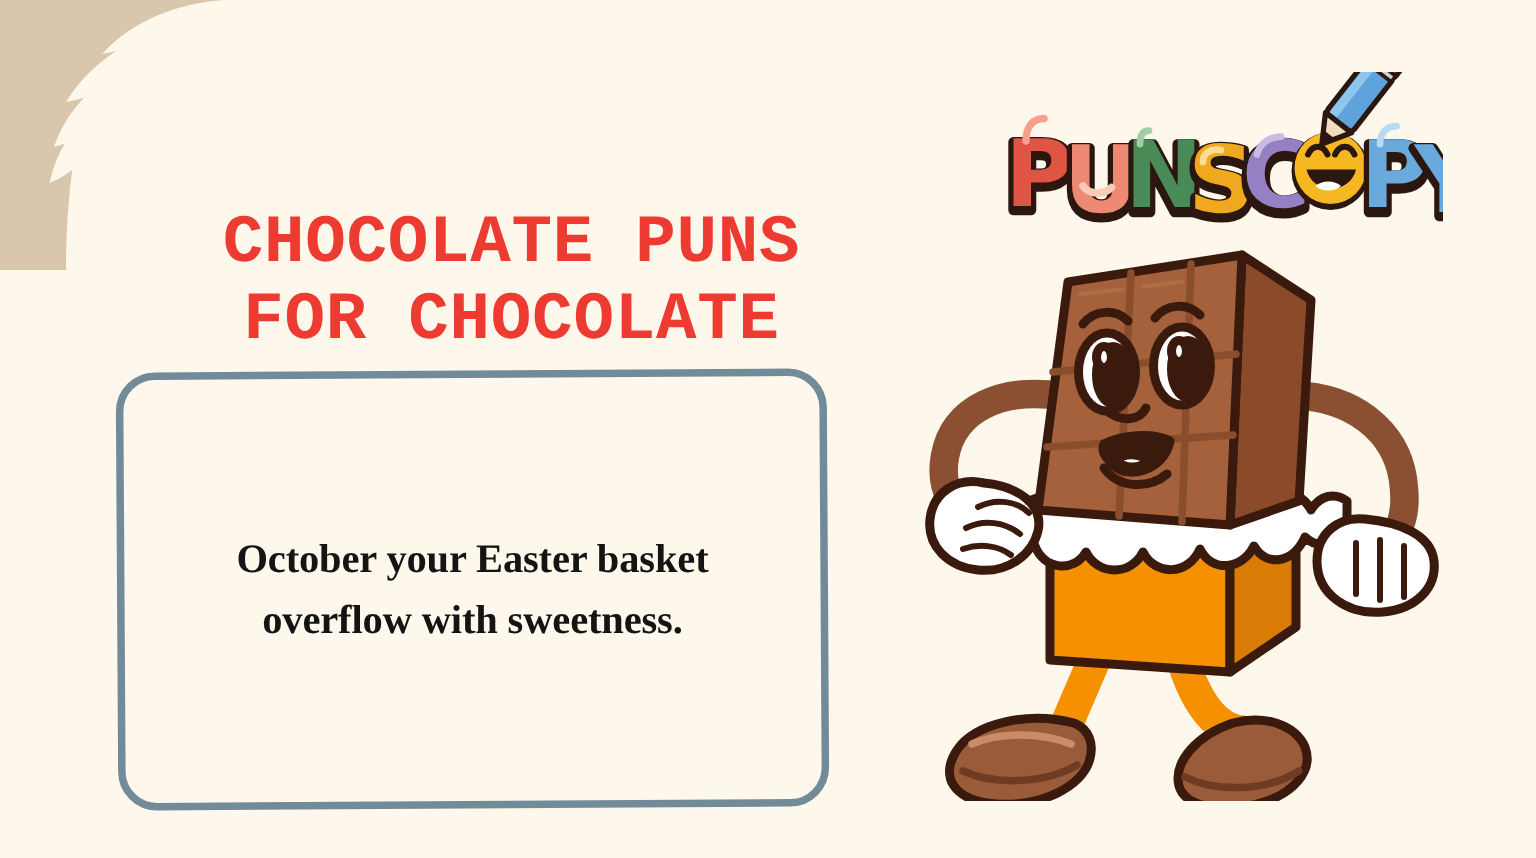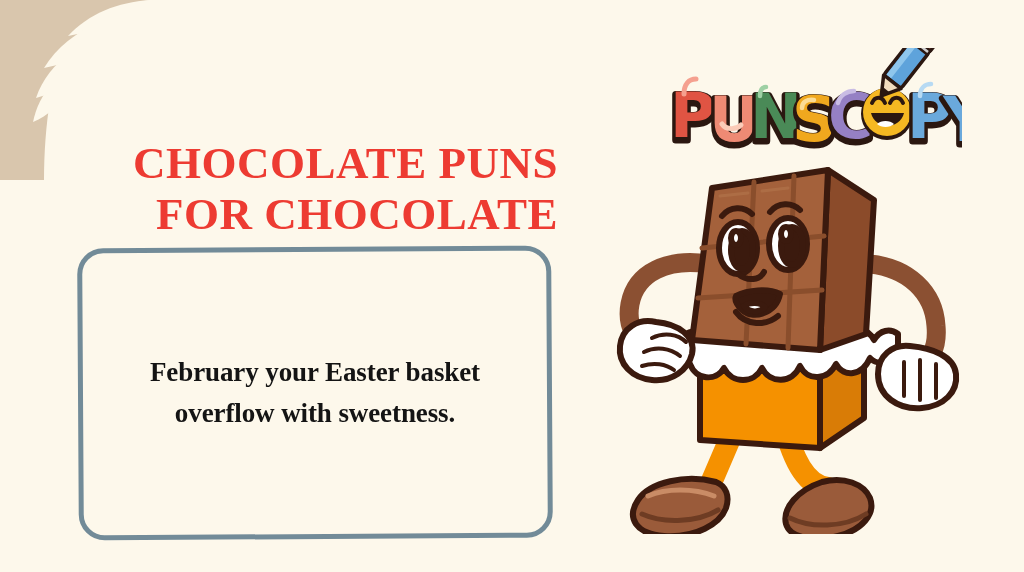--- a/index.html
+++ b/index.html
@@ -25,26 +25,26 @@
     top: 0;
     left: 0;
     width: 180px;
     height: 180px;
     pointer-events: none;
   }
 
   
   .headline {
     position: absolute;
-    left: 68px;
+    left: 96px;
     top: 108px;
     width: 490px;
-    text-align: right;
+    text-align: center;
     color: #ED3B32;
-    font-family: Liberation Serif, serif;
+    font-family: Liberation Mono, monospace;
     font-weight: bold;
     font-size: 45px;
     line-height: 1.12;
     letter-spacing: 0.5px;
   }
   .headline .line { display: block; white-space: nowrap; }
 
   
   .quote-box {
     position: absolute;
@@ -102,21 +102,21 @@
     <path d="M72,52 C54,64 42,80 36,98 C58,92 76,80 90,64 Z" fill="#FDF8EB"></path>
     <path d="M54,82 C42,94 36,108 33,122 C48,116 60,104 68,92 Z" fill="#FDF8EB"></path>
   </svg>
 
   <h1 class="headline">
     <span class="line">CHOCOLATE PUNS</span>
     <span class="line">FOR CHOCOLATE</span>
   </h1>
 
   <div class="quote-box">
-    <p class="quote-text">February your Easter basket overflow with sweetness.</p>
+    <p class="quote-text">October your Easter basket overflow with sweetness.</p>
   </div>
 
   <svg class="brand-logo" viewBox="0 0 300 102" aria-label="Punscopy">
     <defs>
       <style>
         .bl { font-family: "DejaVu Sans", sans-serif; font-weight: bold; font-size: 62px; }
       </style>
     </defs>
 
     <g>

